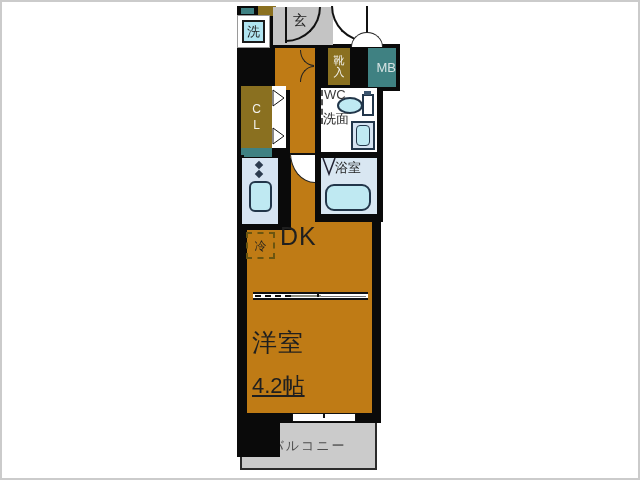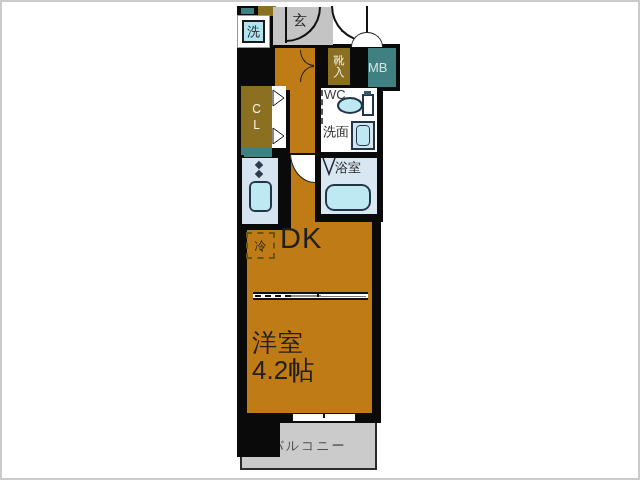--- a/index.html
+++ b/index.html
@@ -56,21 +56,21 @@
   <div class="a z4" style="left:242px;top:20px;width:23px;height:23px;background:var(--washer-blue,#b0e4f0);
        border:2px solid #1a1a1a;display:flex;align-items:center;justify-content:center;">
     <span class="lbl" style="font-size:13px;">洗</span>
   </div>
 
   <div class="a olive z3" style="left:328px;top:48px;width:22px;height:37px;display:flex;flex-direction:column;align-items:center;justify-content:center;gap:1px;">
     <span class="wlbl" style="font-size:11px;">靴</span>
     <span class="wlbl" style="font-size:11px;">入</span>
   </div>
 
-  <div class="a teal z3" style="left:368px;top:48px;width:28px;height:39px;display:flex;align-items:center;justify-content:flex-start;">
+  <div class="a teal z3" style="left:368px;top:48px;width:28px;height:39px;display:flex;align-items:center;justify-content:flex-end;">
     <span style="font-size:13px;color:#d6e3e3;">MB</span>
   </div>
 
   <div class="a floor z3" style="left:275px;top:48px;width:40px;height:42px;"></div>
   <div class="a floor z3" style="left:290px;top:88px;width:25px;height:70px;"></div>
   <div class="a z4" style="left:300px;top:50px;width:14px;height:16px;background:var(--floor,#bf7b15);
        border-left:1px solid #222;border-bottom:1px solid #222;border-bottom-left-radius:100% 100%;"></div>
   <div class="a z4" style="left:300px;top:66px;width:14px;height:16px;background:var(--floor,#bf7b15);
        border-left:1px solid #222;border-top:1px solid #222;border-top-left-radius:100% 100%;"></div>
 
@@ -91,21 +91,21 @@
   <div class="a z4" style="left:256px;top:162px;width:6px;height:6px;background:#2c3b4e;transform:rotate(45deg);"></div>
   <div class="a z4" style="left:256px;top:171px;width:6px;height:6px;background:#2c3b4e;transform:rotate(45deg);"></div>
   <div class="a fix z4" style="left:249px;top:181px;width:23px;height:31px;border:2px solid #22364a;border-radius:6px;"></div>
 
   <div class="a z3" style="left:321px;top:88px;width:56px;height:64px;background:#fff;"></div>
   <div class="a z4" style="left:321px;top:90px;width:4px;height:34px;border-left:2px dashed #555;"></div>
   <div class="a lbl z5" style="left:324px;top:88px;font-size:13px;color:#3a3a3a;">WC</div>
   <div class="a fix z4" style="left:337px;top:97px;width:26px;height:17px;border:2px solid #22364a;border-radius:50%;"></div>
   <div class="a z4" style="left:362px;top:94px;width:12px;height:22px;background:#fff;border:2px solid #22364a;"></div>
   <div class="a z5" style="left:364px;top:91px;width:7px;height:4px;background:#3c556e;"></div>
-  <div class="a lbl z5" style="left:323px;top:125px;font-size:13px;">洗面</div>
+  <div class="a lbl z5" style="left:323px;top:112px;font-size:13px;">洗面</div>
   <div class="a kit z4" style="left:351px;top:121px;width:24px;height:29px;border:2px solid #22364a;"></div>
   <div class="a fix z5" style="left:356px;top:125px;width:14px;height:21px;border:1.5px solid #22364a;border-radius:4px;"></div>
 
   <div class="a wet z3" style="left:321px;top:158px;width:56px;height:56px;"></div>
   <div class="a z4" style="left:321px;top:157px;">
     <svg width="16" height="20">
         <polyline points="2,1 8,17 14,1" fill="none" stroke="#223" stroke-width="1.5"></polyline>
       </svg>
   </div>
   <div class="a lbl z5" style="left:335px;top:161px;font-size:13px;">浴室</div>
@@ -115,35 +115,35 @@
   <div class="a floor z3" style="left:291px;top:222px;width:81px;height:71px;"></div>
   <div class="a floor z3" style="left:247px;top:230px;width:44px;height:63px;"></div>
   <div class="a z4" style="left:290px;top:153px;width:25px;height:30px;background:#fff;border-top:2px solid #111;
        border-left:1.5px solid #222;border-bottom:1.5px solid #222;border-bottom-left-radius:100% 100%;"></div>
 
   <div class="a z4" style="left:246px;top:232px;width:29px;height:27px;border:2px dashed #6b5510;display:flex;align-items:center;justify-content:center;">
     <span class="lbl" style="font-size:12px;">冷</span>
   </div>
 
   <div class="a z5" style="left:280px;top:224px;width:92px;">
-    <div class="lbl" style="font-size:29px;letter-spacing:1px;">DK</div>
+    <div class="lbl" style="font-size:25px;letter-spacing:1px;">DK</div>
   </div>
 
   <div class="a floor z3" style="left:247px;top:293px;width:125px;height:6px;"></div>
   <div class="a z4" style="left:253px;top:292px;width:115px;height:8px;background:#fff;border-top:2px solid #111;border-bottom:2px solid #111;">
     <div class="a" style="left:2px;top:1px;width:36px;border-top:2px dashed #111;"></div>
     <div class="a" style="left:38px;top:1px;width:30px;height:2px;background:#8d8d80;"></div>
     <div class="a" style="left:68px;top:1.5px;width:45px;height:1px;background:#777;"></div>
     <div class="a" style="left:64px;top:0;width:2px;height:3px;background:#111;"></div>
   </div>
 
   <div class="a floor z3" style="left:247px;top:299px;width:125px;height:114px;"></div>
   <div class="a z5" style="left:252px;top:330px;width:115px;text-align:left;">
     <div class="lbl" style="font-size:25px;letter-spacing:1px;">洋室</div>
-    <div class="lbl" style="font-size:26px;margin-top:2px;">4.2帖</div>
+    <div class="lbl" style="font-size:22px;margin-top:20px;text-decoration:underline;">4.2帖</div>
   </div>
 
   <div class="a z1" style="left:240px;top:416px;width:137px;height:54px;background:var(--balcony-gray,#cbcbcb);border:2px solid #2b2b2b;">
     <div style="padding-top:19px;text-align:center;font-size:13px;letter-spacing:2px;color:#4d4d4d;">バルコニー</div>
   </div>
   <div class="a z7" style="left:292px;top:413px;width:64px;height:9px;background:#fff;border:1.5px solid #111;">
     <div class="a" style="left:30px;top:0;width:2px;height:4px;background:#111;"></div>
   </div>
 
 </div>

